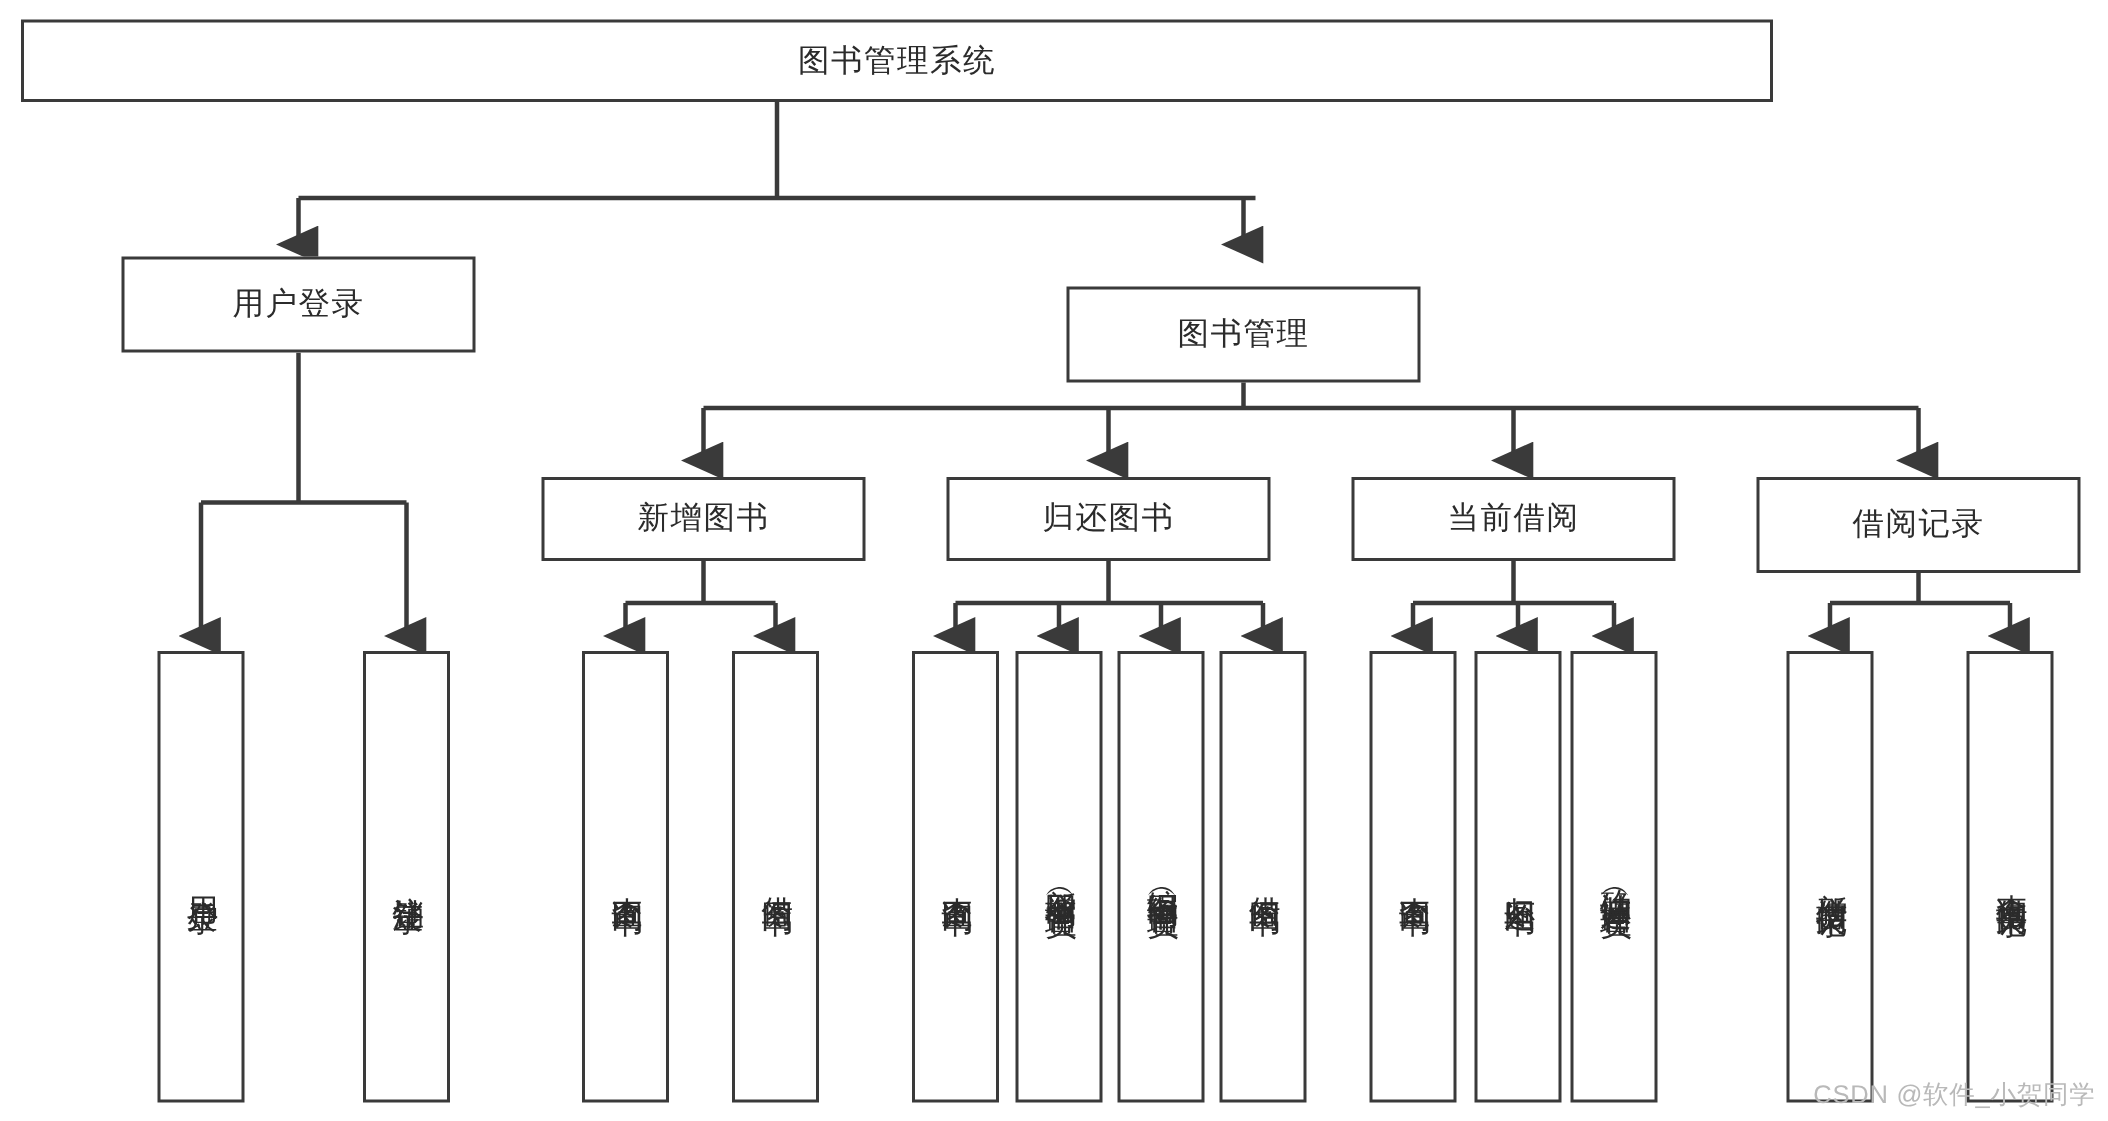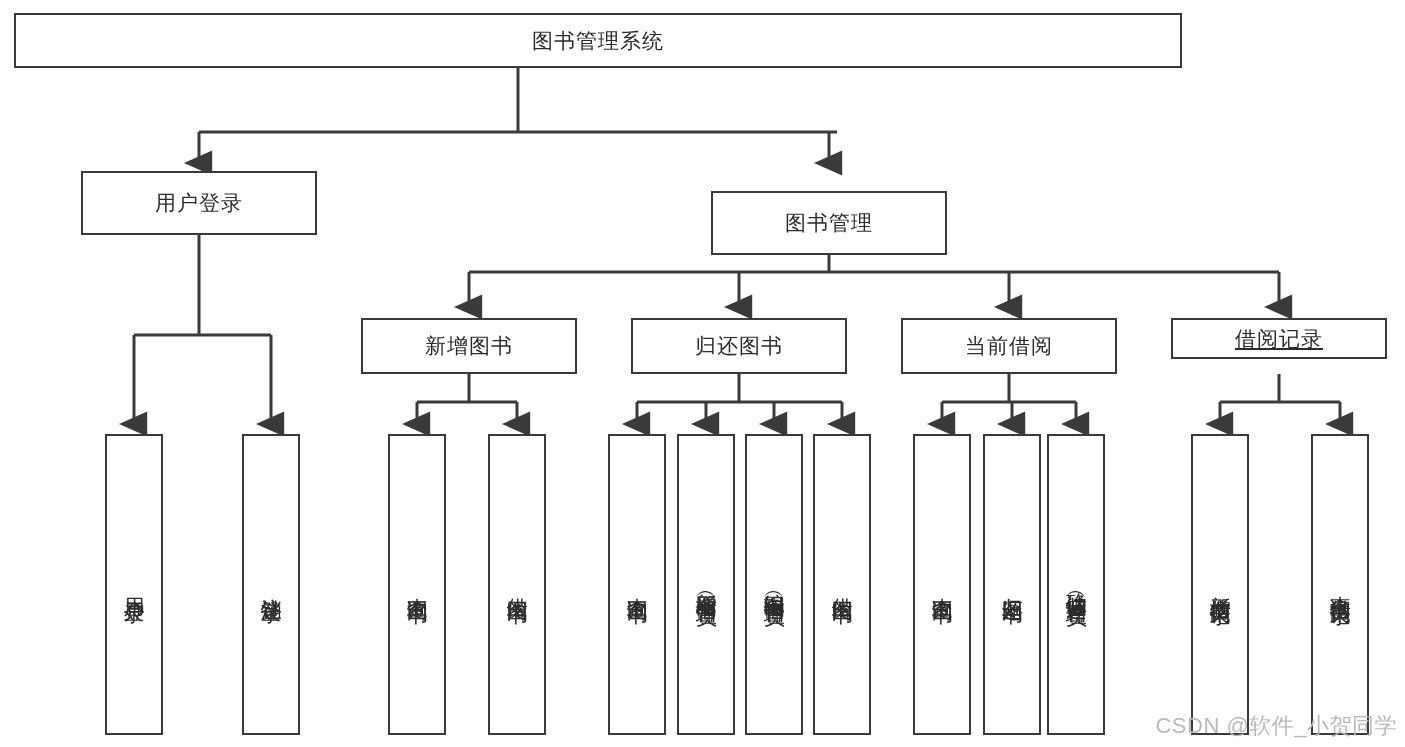--- a/index.html
+++ b/index.html
@@ -52,21 +52,21 @@
     left: 0;
     top: 0;
     width: 1405px;
     height: 747px;
     pointer-events: none;
   }
   .watermark {
     position: absolute;
     right: 8px;
     bottom: 6px;
-    font-size: 22px;
+    font-size: 17px;
     color: #b9b9b9;
     letter-spacing: 0.5px;
     white-space: nowrap;
   }
 </style>
 </head>
 <body>
 
 <div id="canvas">
 
@@ -137,21 +137,21 @@
   </div>
 
   <div class="node horiz" style="left:631px; top:318px; width:216px; height:56px;">
     <span>归还图书</span>
   </div>
 
   <div class="node horiz" style="left:901px; top:318px; width:216px; height:56px;">
     <span>当前借阅</span>
   </div>
 
-  <div class="node horiz" style="left:1171px; top:318px; width:216px; height:41px;text-decoration:underline;">
+  <div class="node horiz" style="left:1171px; top:318px; width:216px; height:64px;">
     <span>借阅记录</span>
   </div>
 
   <div class="node vert" style="left:105px; top:434px; width:58px; height:301px;">
     <span class="vtext">用户登录</span>
   </div>
 
   <div class="node vert" style="left:242px; top:434px; width:58px; height:301px;">
     <span class="vtext">注销登录</span>
   </div>

